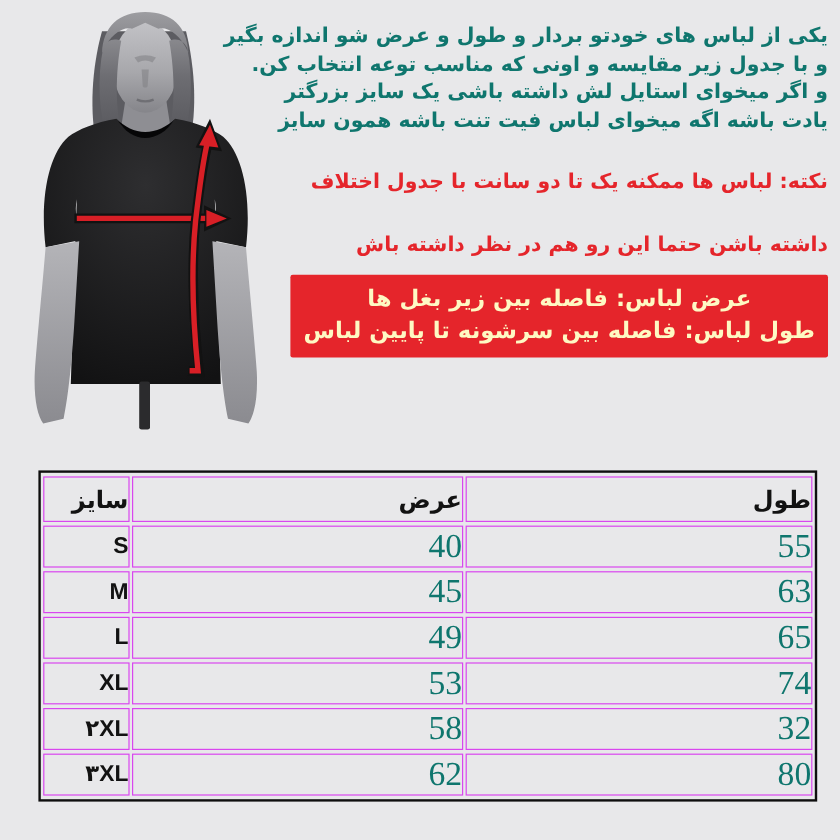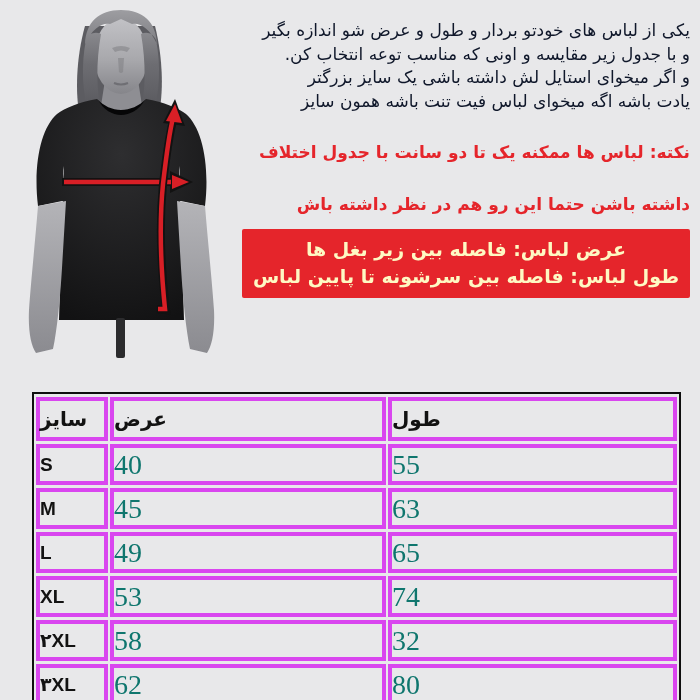--- a/index.html
+++ b/index.html
@@ -14,40 +14,40 @@
   .figure-wrap svg{display:block;}
   
   .content{
     position:absolute;left:238px;right:10px;top:12px;
     direction:rtl;text-align:right;
   }
   .page-title{
     font-size:38px;font-weight:bold;line-height:52px;
     letter-spacing:-1px;white-space:nowrap;color:#111;
   }
-  .intro{margin-top:7px;font-size:17px;font-weight:normal;line-height:23.5px;color:#0f172a;}
+  .intro{margin-top:7px;font-size:17px;font-weight:bold;line-height:23.5px;color:#0f766e;}
   .intro .line{white-space:nowrap;}
   .note{margin-top:3px;font-size:17px;font-weight:bold;line-height:23.5px;color:#e5252b;}
   .note .line{white-space:nowrap;margin-top:28px;}
   .banner{
     margin-top:13px;margin-left:4px;
     background:#e5252b;color:#fef9c3;border-radius:2px;
     text-align:center;font-size:19px;font-weight:bold;line-height:27px;
     padding:7px 8px 8px 8px;
   }
   
   .size-table{
     position:absolute;left:32px;top:392px;width:649px;
     border-collapse:separate;border-spacing:2px 3px;
     border:2px solid #0e0e0e;
     table-layout:fixed;
   }
   .size-table td,.size-table th{
-    border:4px solid #d946ef;
-    text-align:left;vertical-align:middle;
+    border:1px solid #d946ef;
+    text-align:right;vertical-align:middle;
     padding:0;height:33px;background:transparent;
   }
   .size-table th{height:36px;}
   .col-size{width:72px;}
   .col-width{width:276px;}
   .hdr-fa{font-size:20px;font-weight:bold;font-family:"DejaVu Sans",sans-serif;}
   .cell-size{
     font-family:"Liberation Sans","DejaVu Sans",sans-serif;
     font-size:19px;font-weight:bold;
   }

